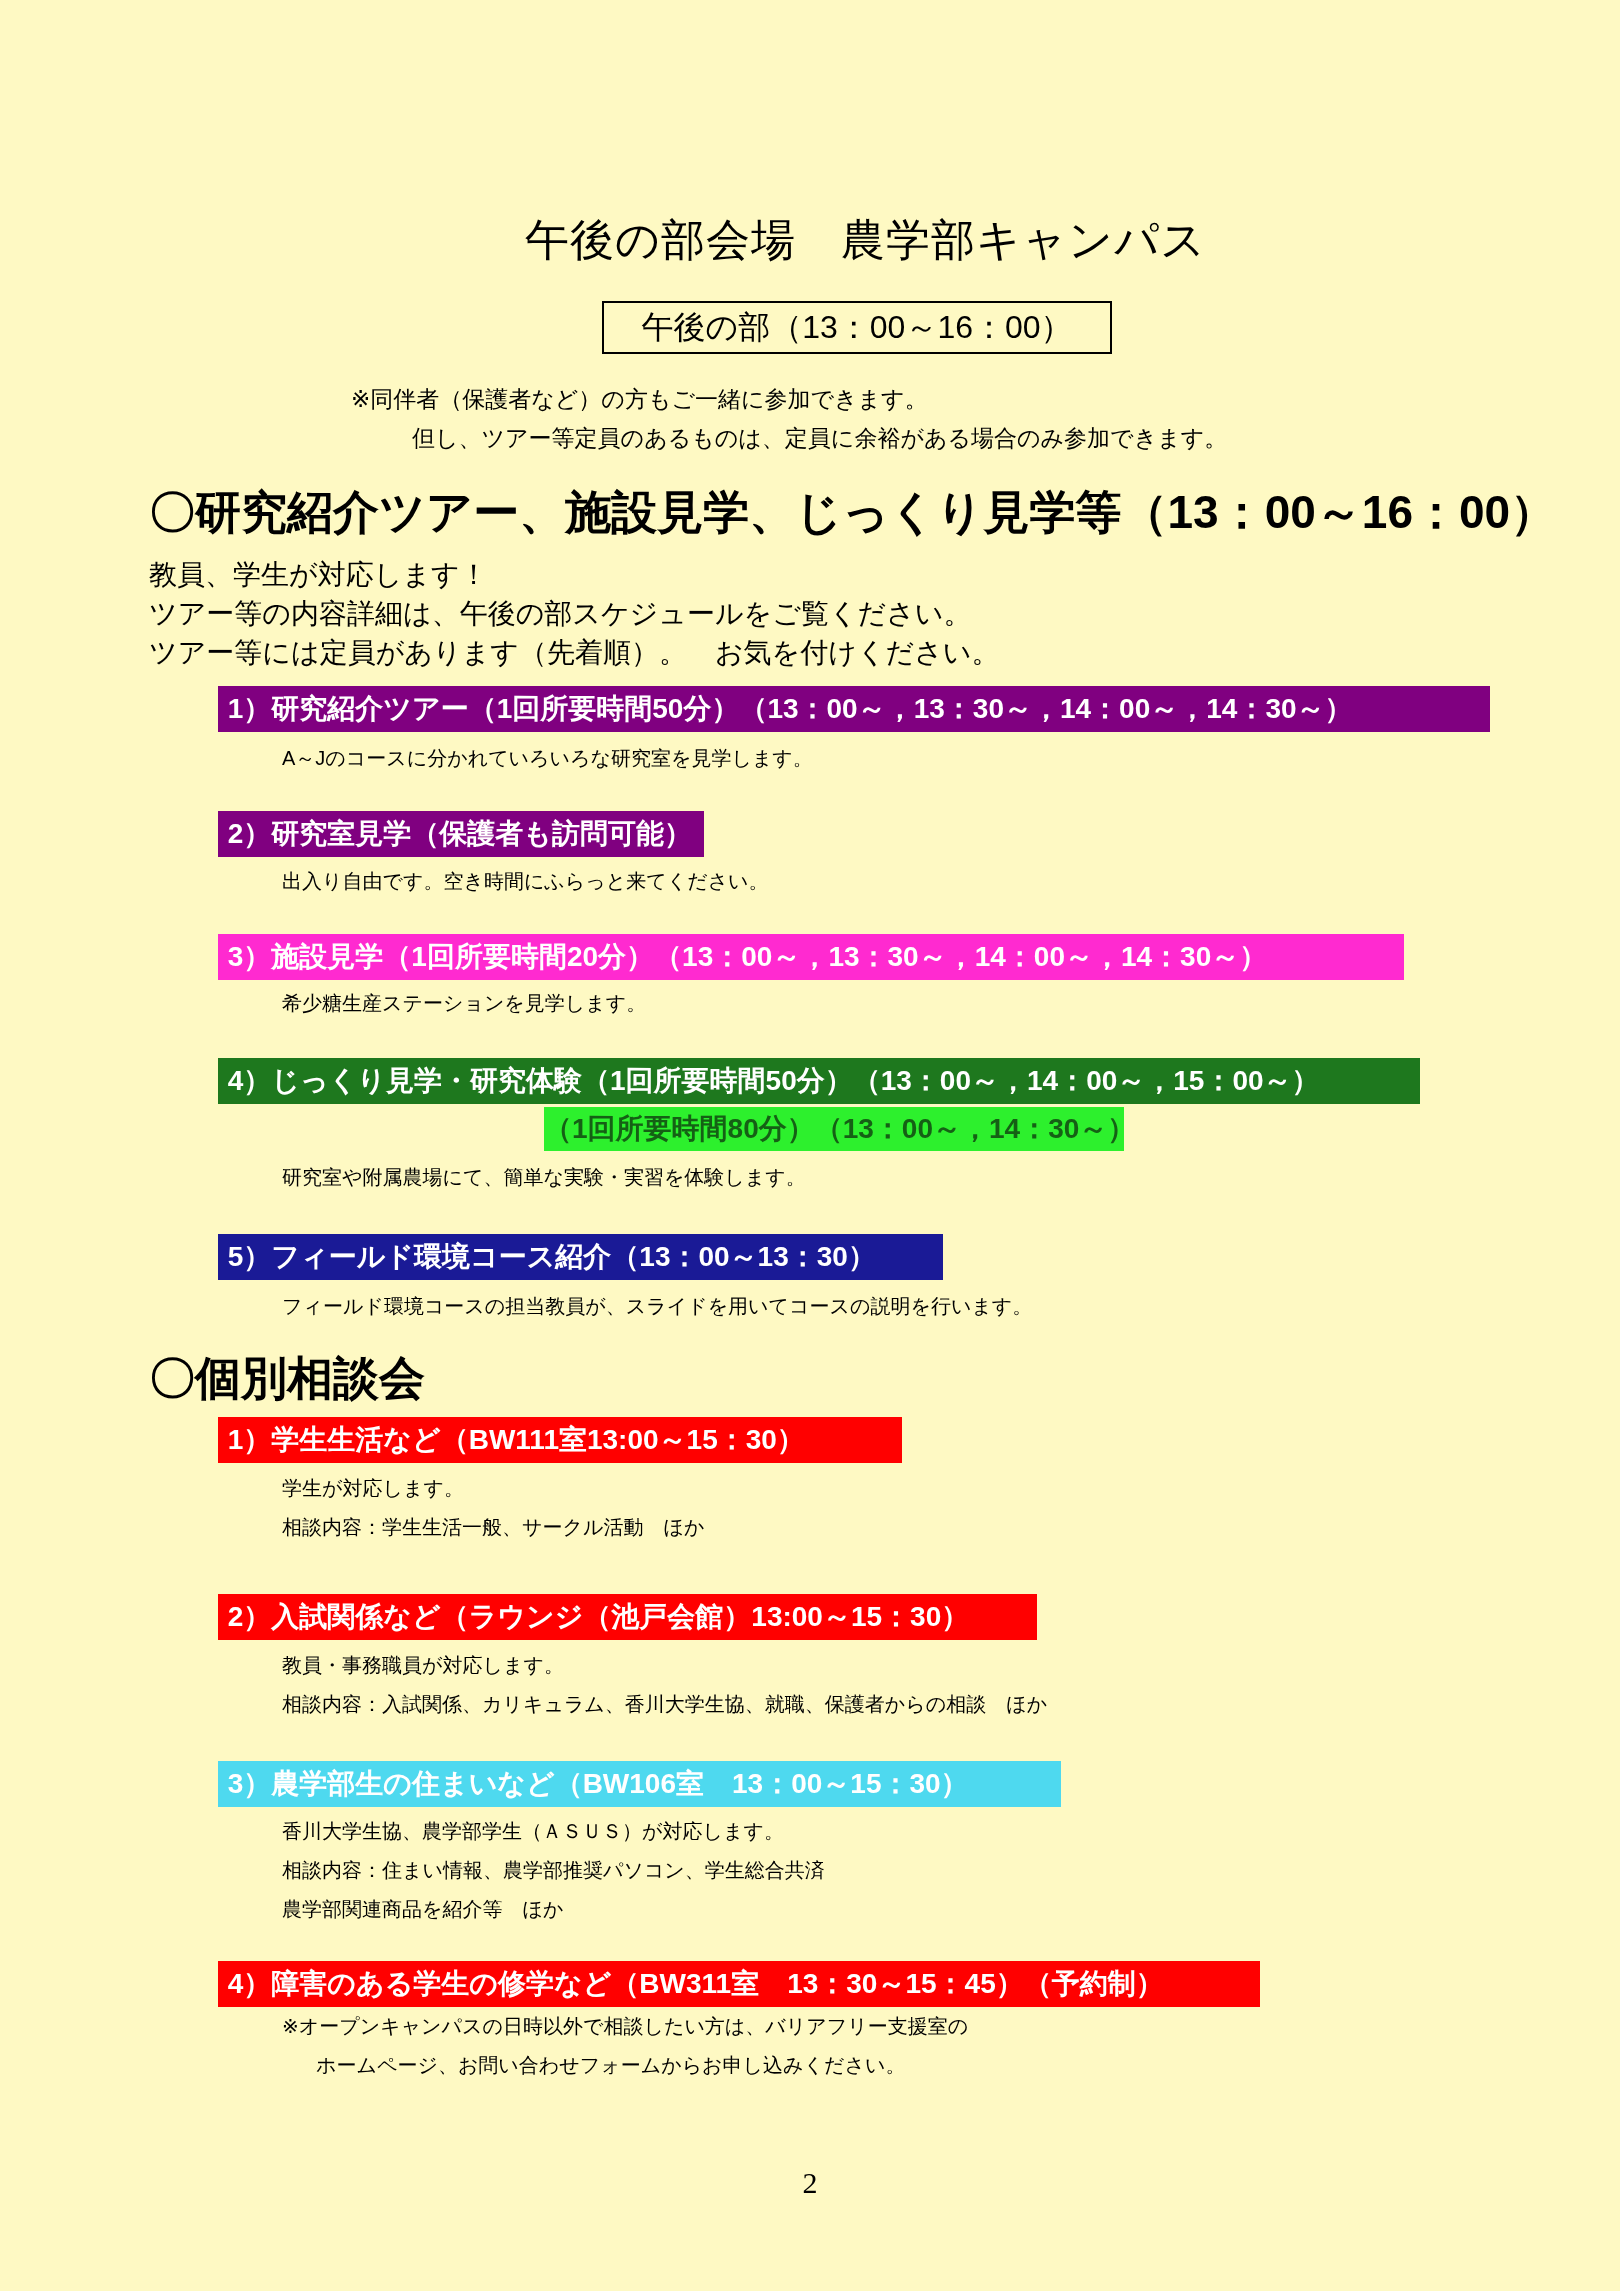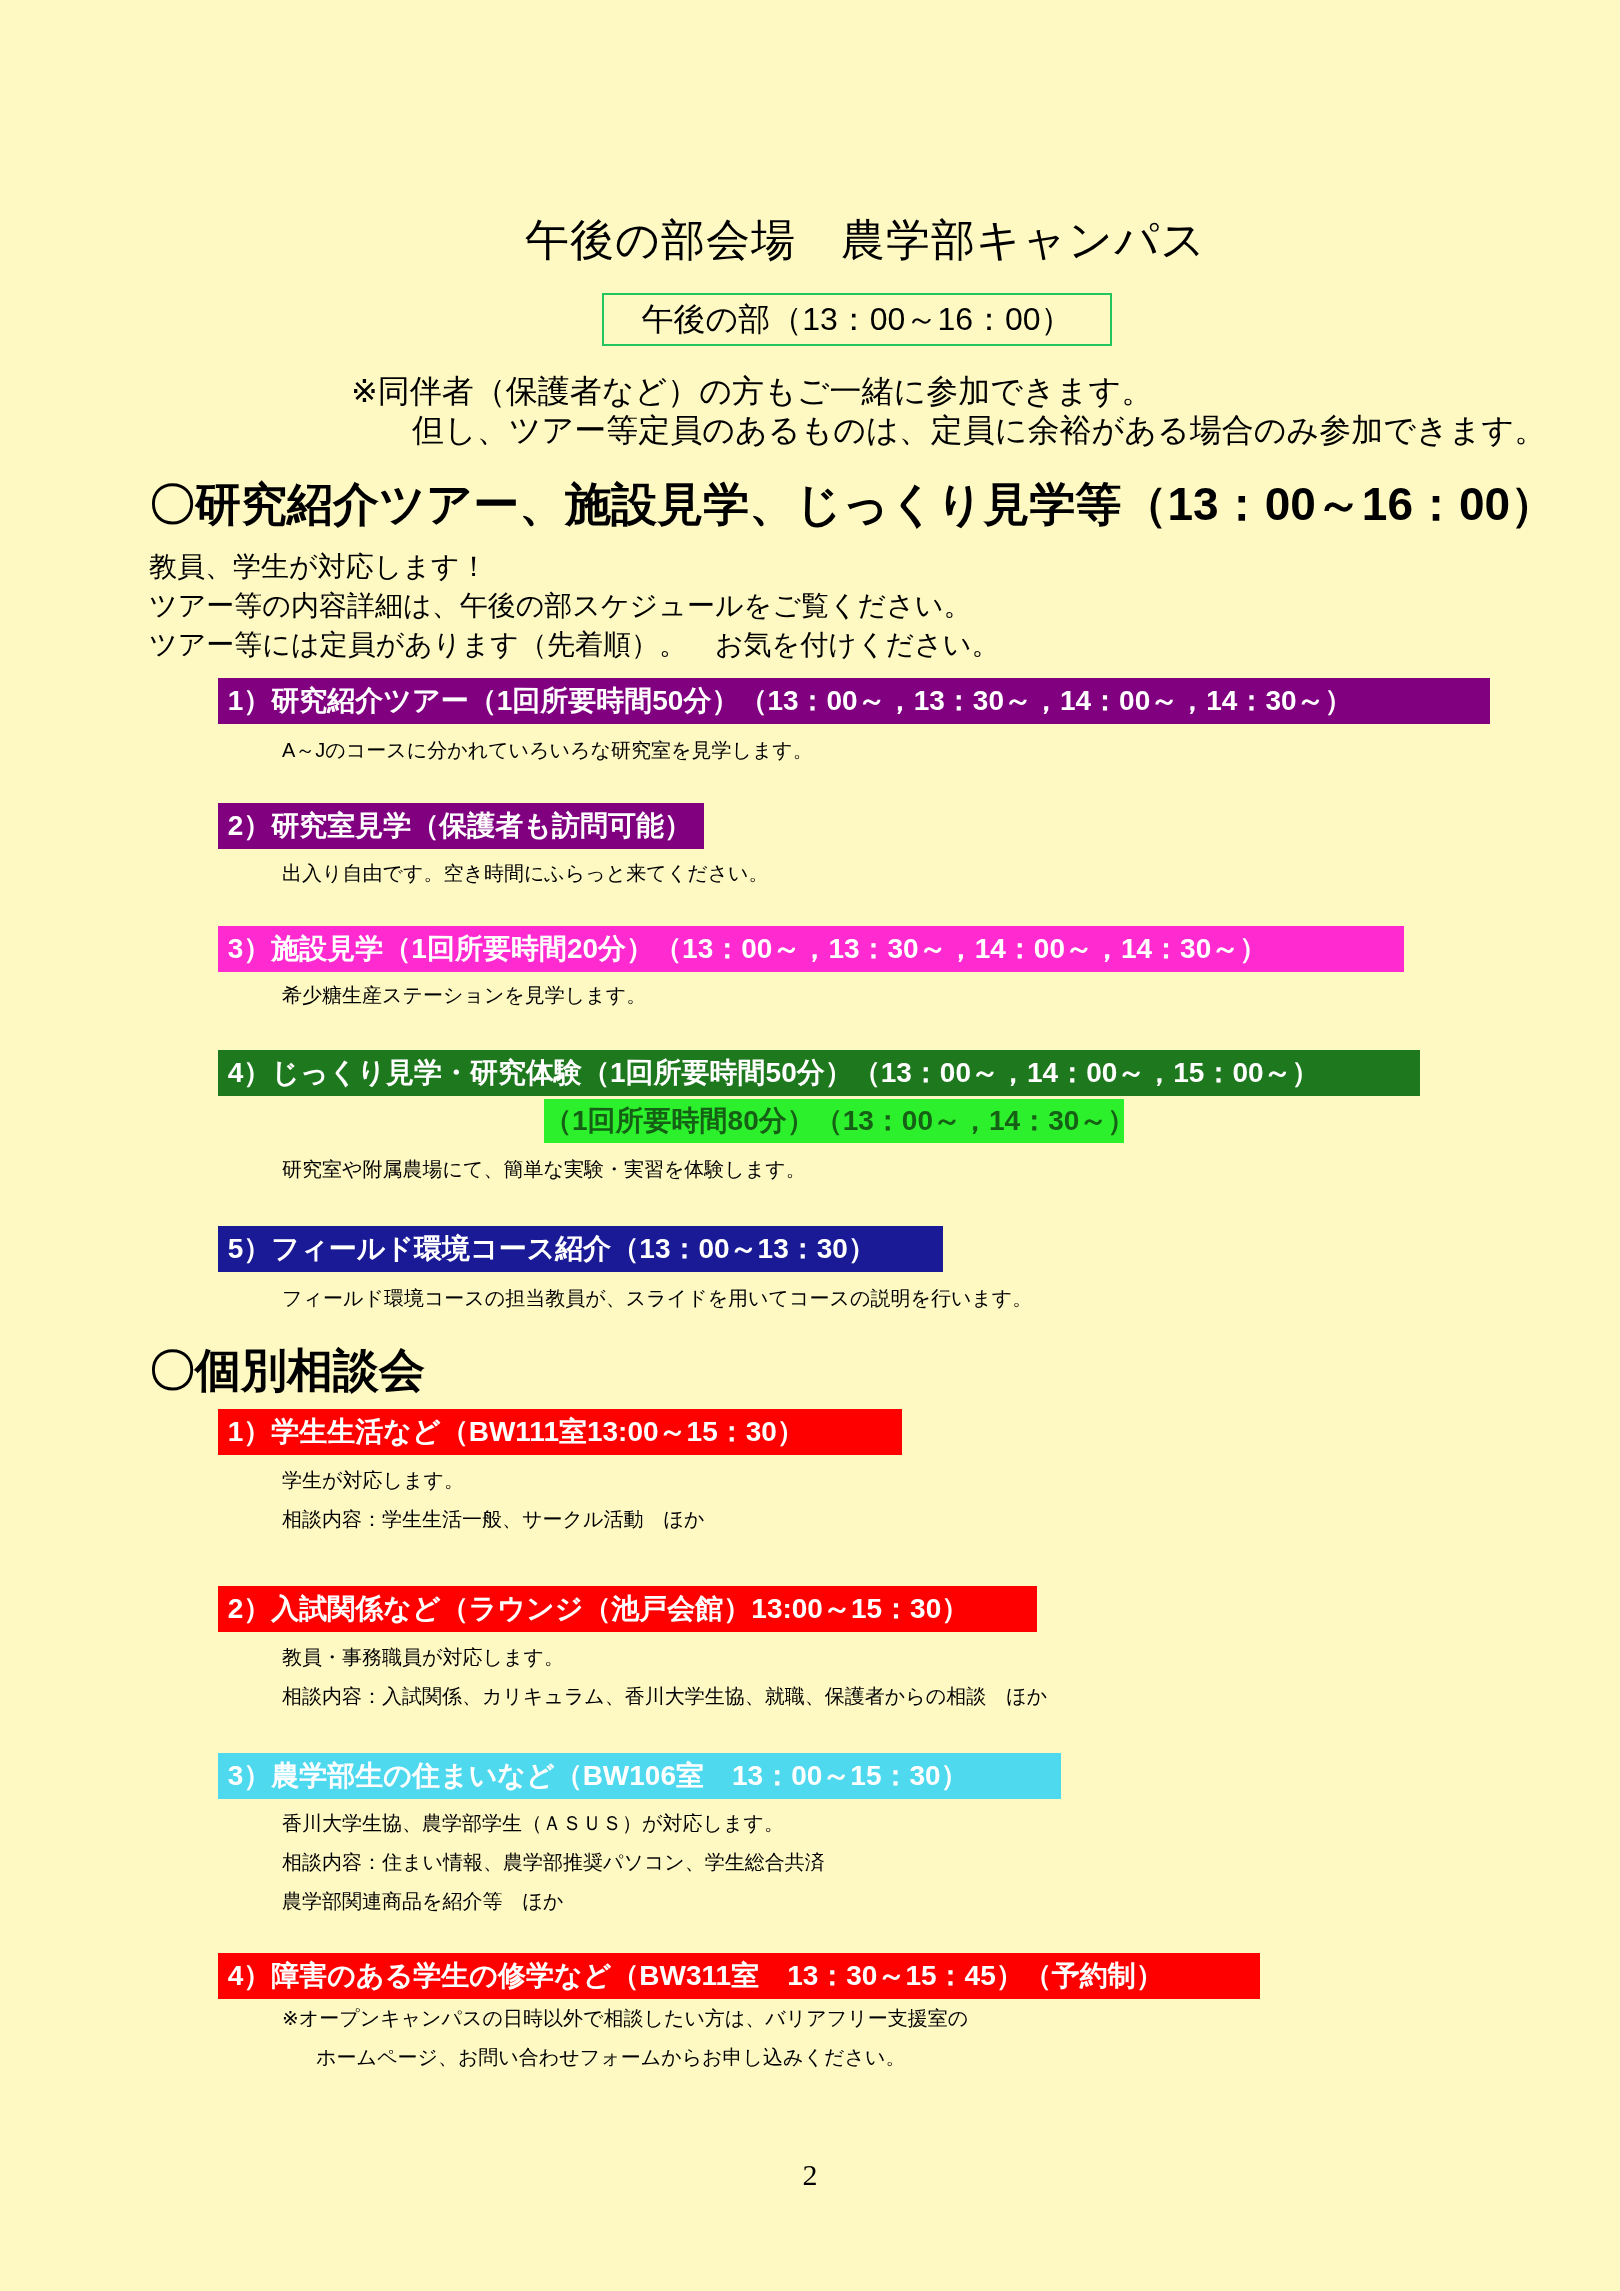--- a/index.html
+++ b/index.html
@@ -12,27 +12,27 @@
     color:#000000;
     overflow:hidden;
   }
   .title {
     margin-top:214px; margin-left:525px;
     font-size:44px; line-height:51px; letter-spacing:1px;
     white-space:nowrap;
   }
   .subtitle-box {
     display:block;
-    margin-top:28px; margin-left:602px;
+    margin-top:36px; margin-left:602px;
     width:510px; height:53px;
-    border:2px solid #22c55e;
+    border:2px solid #000000;
     font-size:32px; line-height:49px;
     text-align:center; white-space:nowrap;
   }
-  .note { font-size:32px; line-height:39px; white-space:nowrap; }
+  .note { font-size:23px; line-height:39px; white-space:nowrap; }
   .note-1 { margin-top:25.5px; margin-left:351px; }
   .note-2 { margin-left:412px; }
   .sec-heading {
     margin-left:149px;
     font-size:46px; line-height:47px; font-weight:bold;
     white-space:nowrap;
   }
   .sec-heading.first { margin-top:31px; }
   .sec-heading.second { margin-top:29px; }
   .body-line { margin-left:149px; font-size:28px; line-height:39px; white-space:nowrap; }

